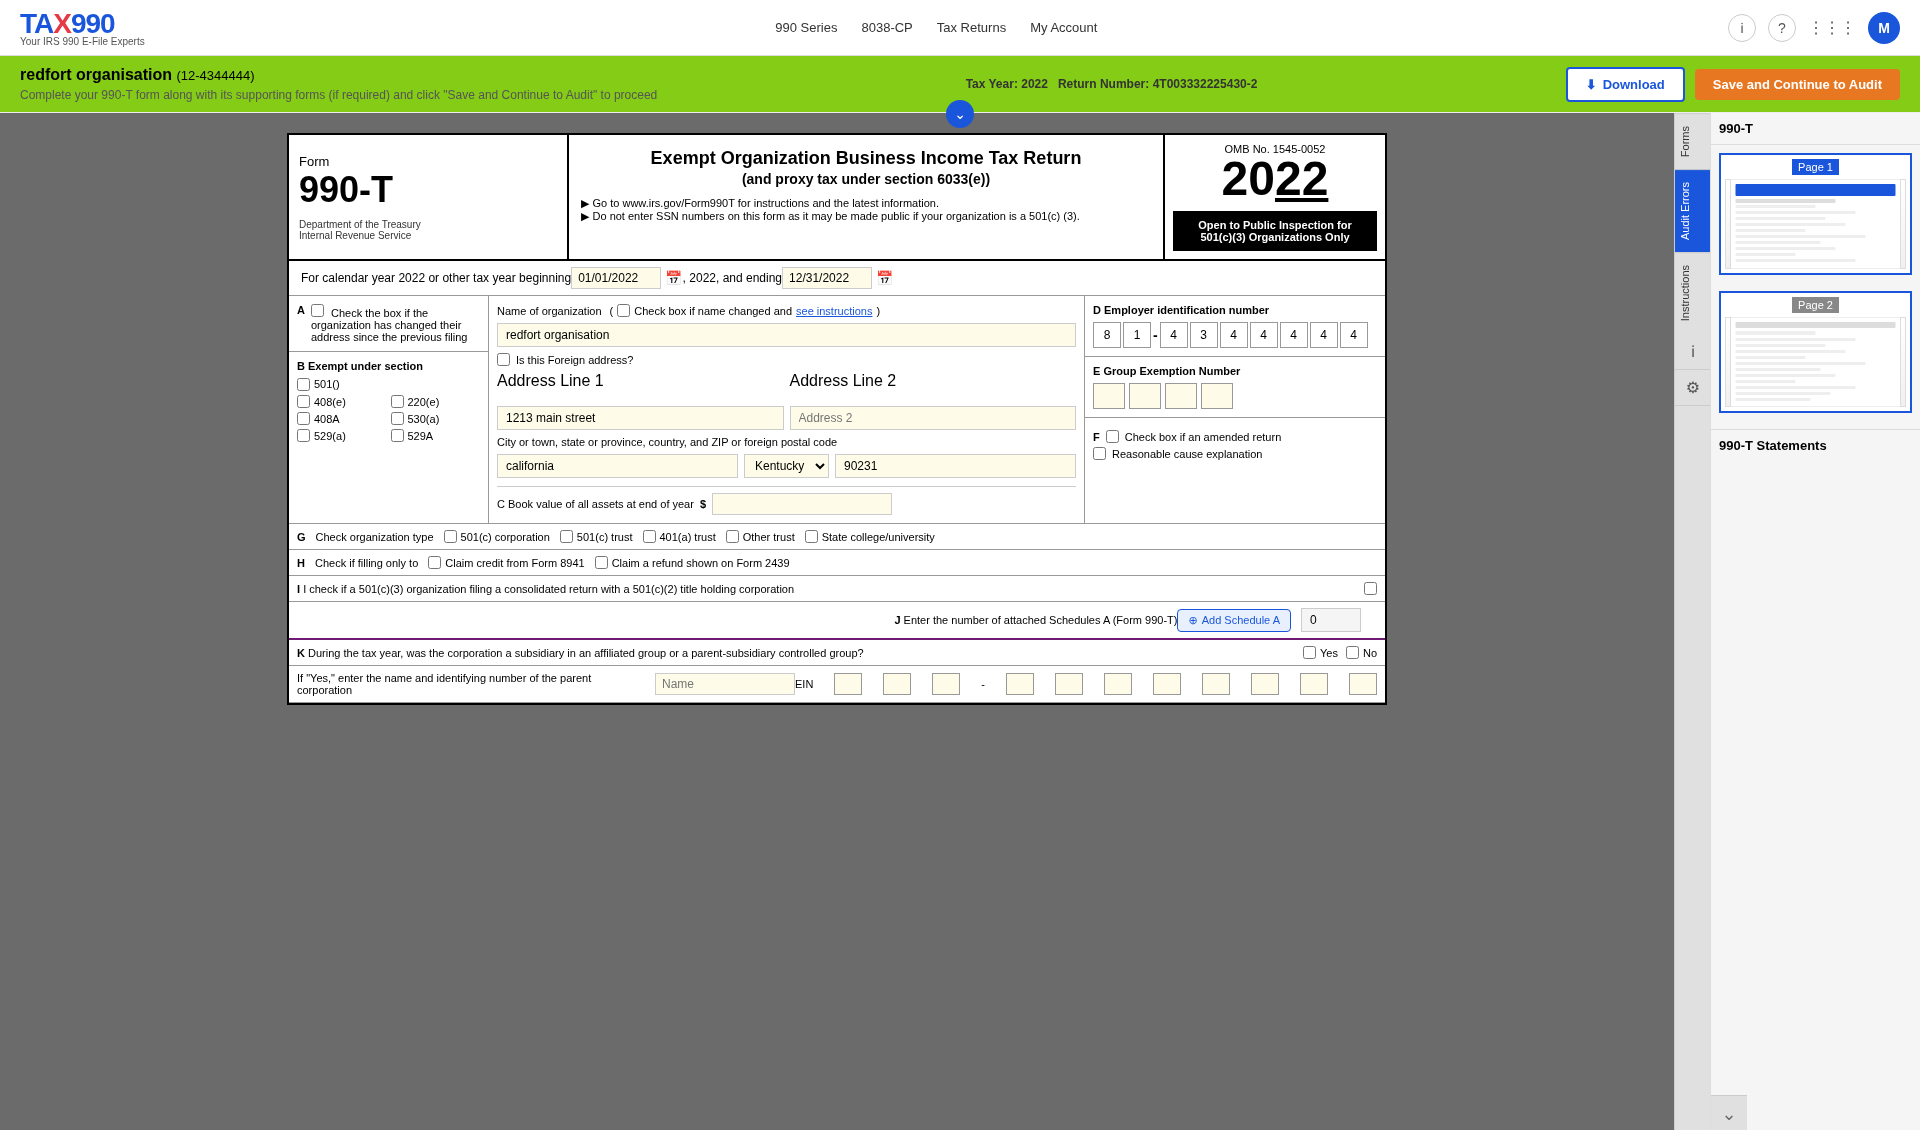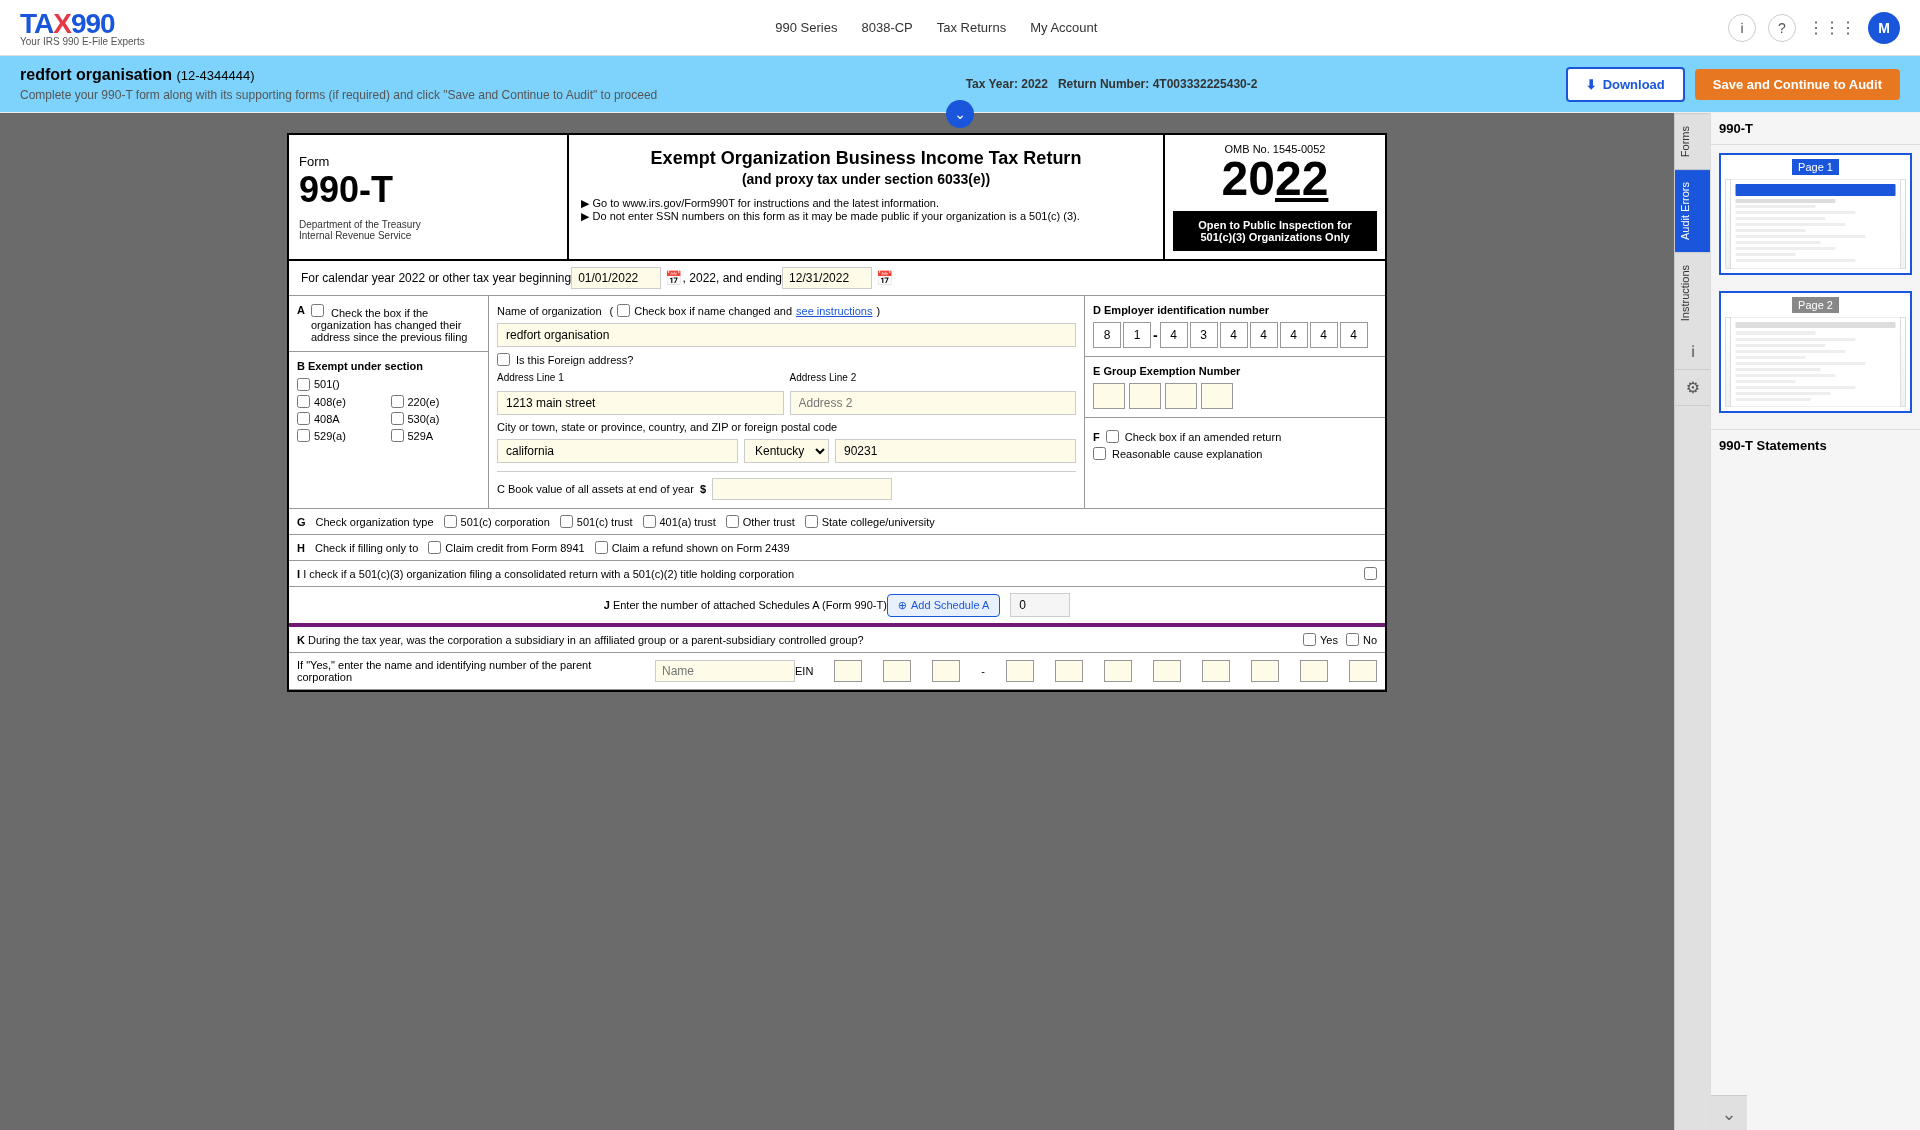--- a/index.html
+++ b/index.html
@@ -26,21 +26,21 @@
     .nav-avatar {
       width: 32px; height: 32px; border-radius: 50%; background: #1a56db;
       color: #fff; display: flex; align-items: center; justify-content: center;
       font-weight: bold; font-size: 14px; cursor: pointer;
     }
     .grid-icon { font-size: 16px; color: #555; cursor: pointer; }
 
     
     .sub-header {
       display: flex; align-items: center; justify-content: space-between;
-      padding: 10px 20px; background: #7dd3fc; border-bottom: 1px solid #eee;
+      padding: 10px 20px; background: #84cc16; border-bottom: 1px solid #eee;
       position: relative;
     }
     .org-info h2 { font-size: 16px; font-weight: bold; }
     .org-info p { font-size: 12px; color: #555; margin-top: 4px; }
     .tax-info { font-size: 12px; color: #333; text-align: center; }
     .tax-info span { font-weight: bold; }
     .header-actions { display: flex; gap: 10px; align-items: center; }
     .btn-download {
       padding: 8px 18px; background: #fff; border: 2px solid #1a56db;
       color: #1a56db; border-radius: 4px; cursor: pointer; font-size: 13px;
@@ -171,21 +171,21 @@
       display: grid; grid-template-columns: 200px 1fr 300px;
       border-bottom: 1px solid #999;
     }
 
     .name-row { display: flex; align-items: center; gap: 4px; font-size: 11px; margin-bottom: 6px; }
     .org-name-input { width: 100%; }
 
     .foreign-row { display: flex; align-items: center; gap: 6px; font-size: 11px; margin: 6px 0; }
 
     .address-grid { display: grid; grid-template-columns: 1fr 1fr; gap: 6px; margin-top: 4px; }
-    .address-label { font-size: 10px; margin-bottom: 8px; }
+    .address-label { font-size: 16px; margin-bottom: 16px; }
 
     .city-state-row { display: grid; grid-template-columns: 1fr auto 1fr; gap: 6px; margin-top: 6px; }
     .state-select {
       border: 1px solid #ccc; background: #fefce8; padding: 3px 6px;
       font-size: 12px;
     }
 
     .ein-boxes { display: flex; align-items: center; gap: 2px; margin-top: 6px; }
     .ein-box {
       width: 28px; height: 26px; border: 1px solid #999;
@@ -231,22 +231,22 @@
     }
 
     
     .i-row {
       display: flex; align-items: center; justify-content: space-between;
       padding: 6px 8px; border-bottom: 1px solid #999; font-size: 11px;
     }
 
     
     .j-row {
-      display: flex; align-items: center; justify-content: center;
-      padding: 6px 12px; border-bottom: 4px solid #701a75; font-size: 11px;
+      display: flex; align-items: center; justify-content: flex-end;
+      padding: 6px 24px; border-bottom: 2px solid #701a75; font-size: 11px;
     }
     .add-schedule-btn {
       display: flex; align-items: center; gap: 4px;
       background: #e8f0fe; border: 1px solid #1a56db; color: #1a56db;
       padding: 4px 10px; border-radius: 4px; cursor: pointer; font-size: 11px;
     }
 
     
     .k-row {
       display: flex; align-items: center; justify-content: space-between;

